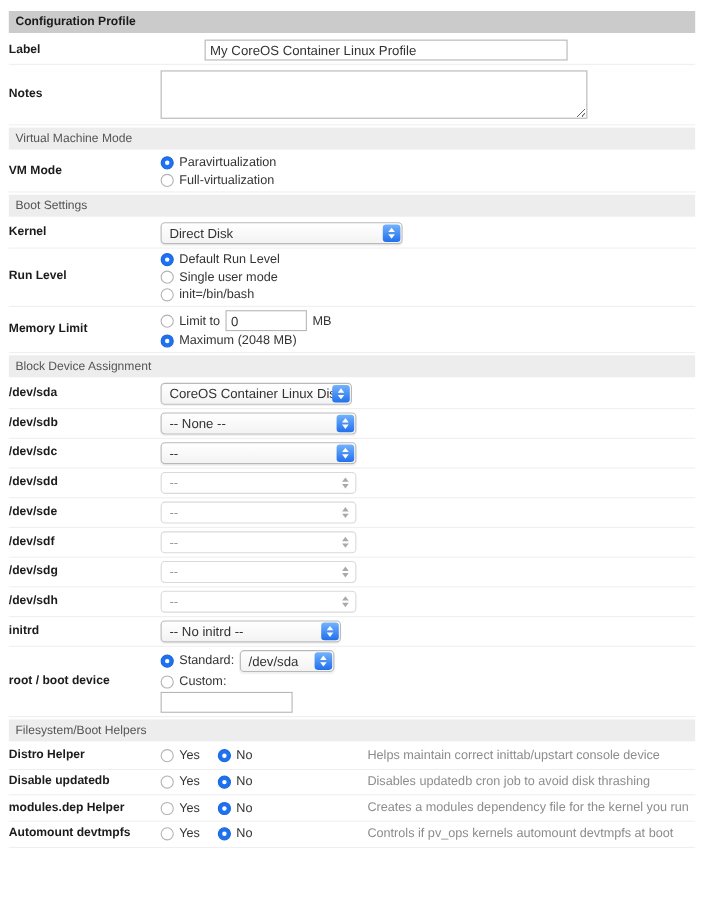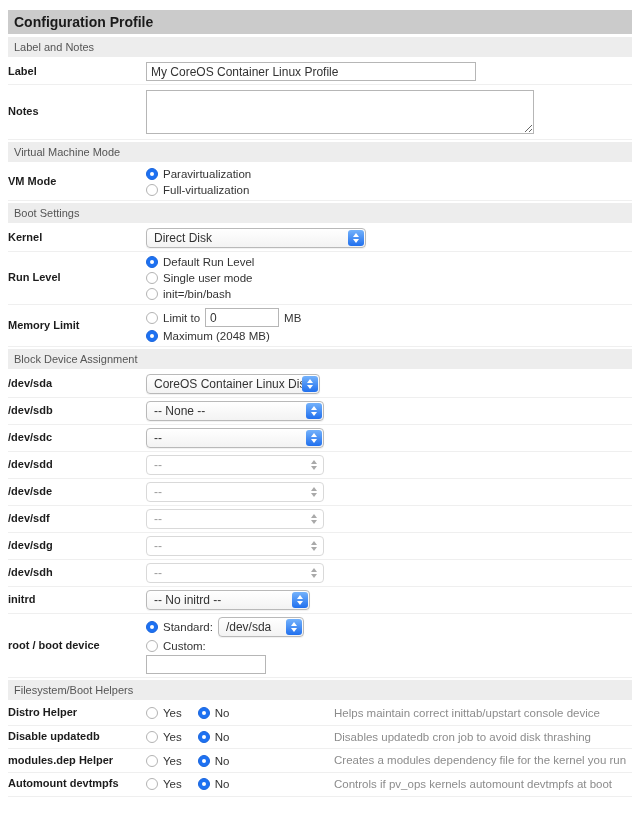--- a/index.html
+++ b/index.html
@@ -7,21 +7,21 @@
   body {
     width: 640px; height: 819px; overflow: hidden;
     background: #ffffff;
     font-family: "Liberation Sans", sans-serif;
     font-size: 11px; color: #333;
   }
   .page { padding: 10px 8px 0 8px; }
 
   .title-bar {
     background: #cbcbcb; color: #1a1a1a;
-    font-weight: bold; font-size: 14px;
+    font-weight: bold; font-size: 11px;
     padding: 4px 6px; margin-bottom: 3px;
   }
   .section-bar {
     background: #ededed; color: #555;
     font-size: 11px; padding: 4px 6px; margin: 2px 0;
   }
 
   .row {
     display: flex; align-items: center;
     padding: 3px 0; border-bottom: 1px solid #efefef;
@@ -90,25 +90,24 @@
   .yn { display: flex; align-items: center; gap: 5px; font-size: 11.5px; text-align: center; }
   .yn .gap { width: 6px; }
 </style>
 </head>
 <body>
 
 <div class="page">
 
   <div class="title-bar">Configuration Profile</div>
 
-  <div class="section-bar">Label and Notes</div>
 
   <div class="row">
     <div class="lbl">Label</div>
-    <input class="text-input" style="width: 330px;" type="text" value="My CoreOS Container Linux Profile">
+    <input class="text-input" style="width: 330px; margin-left: 40px;" type="text" value="My CoreOS Container Linux Profile">
   </div>
 
   <div class="row" style="padding:5px 0">
     <div class="lbl">Notes</div>
     <textarea class="notes" style=""></textarea>
   </div>
 
   <div class="section-bar">Virtual Machine Mode</div>
 
   <div class="row">

